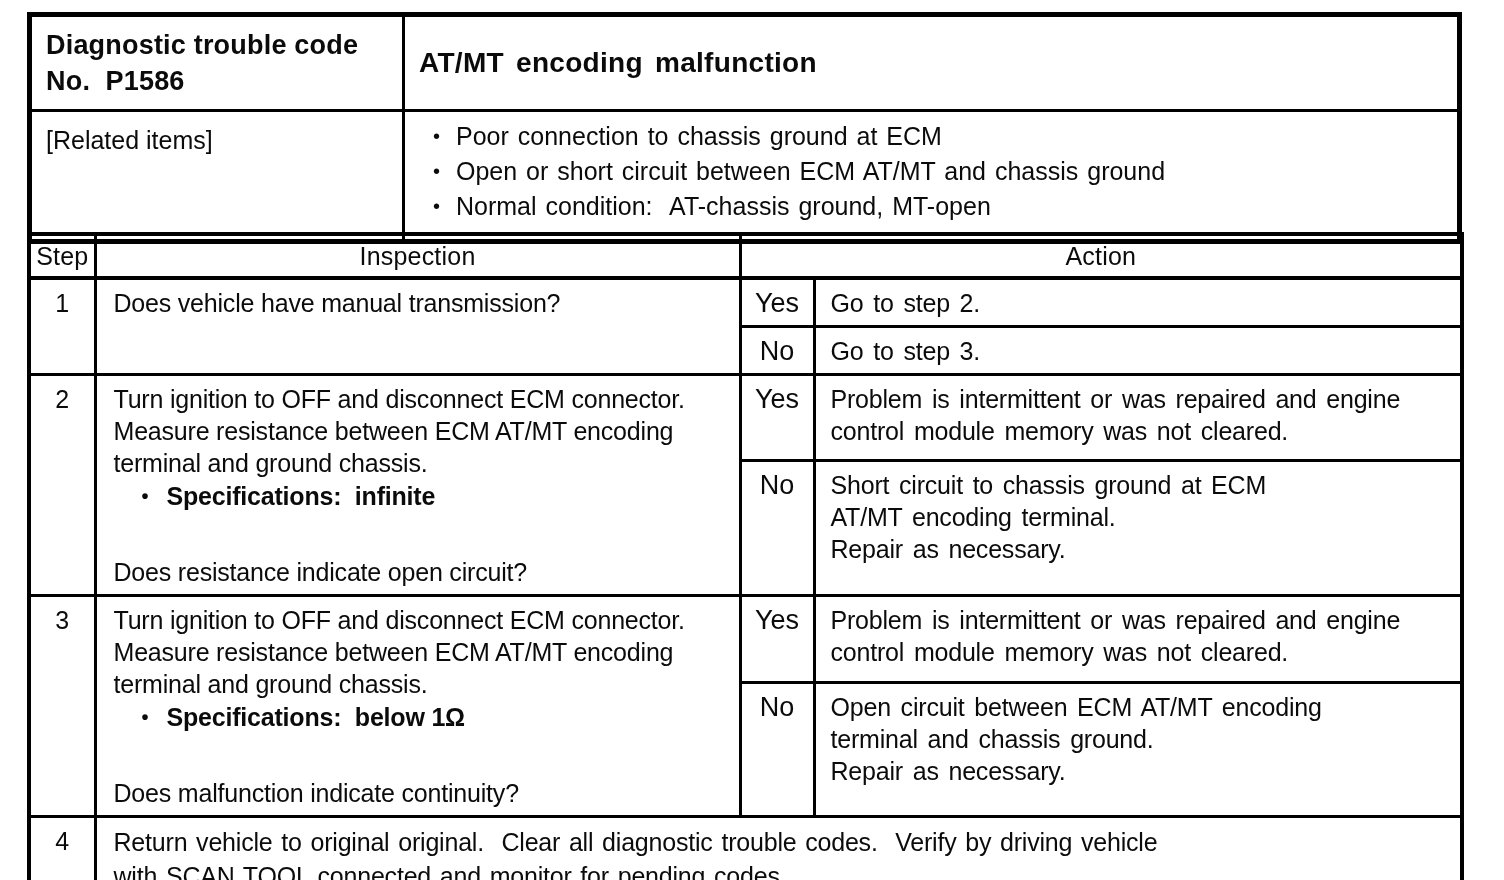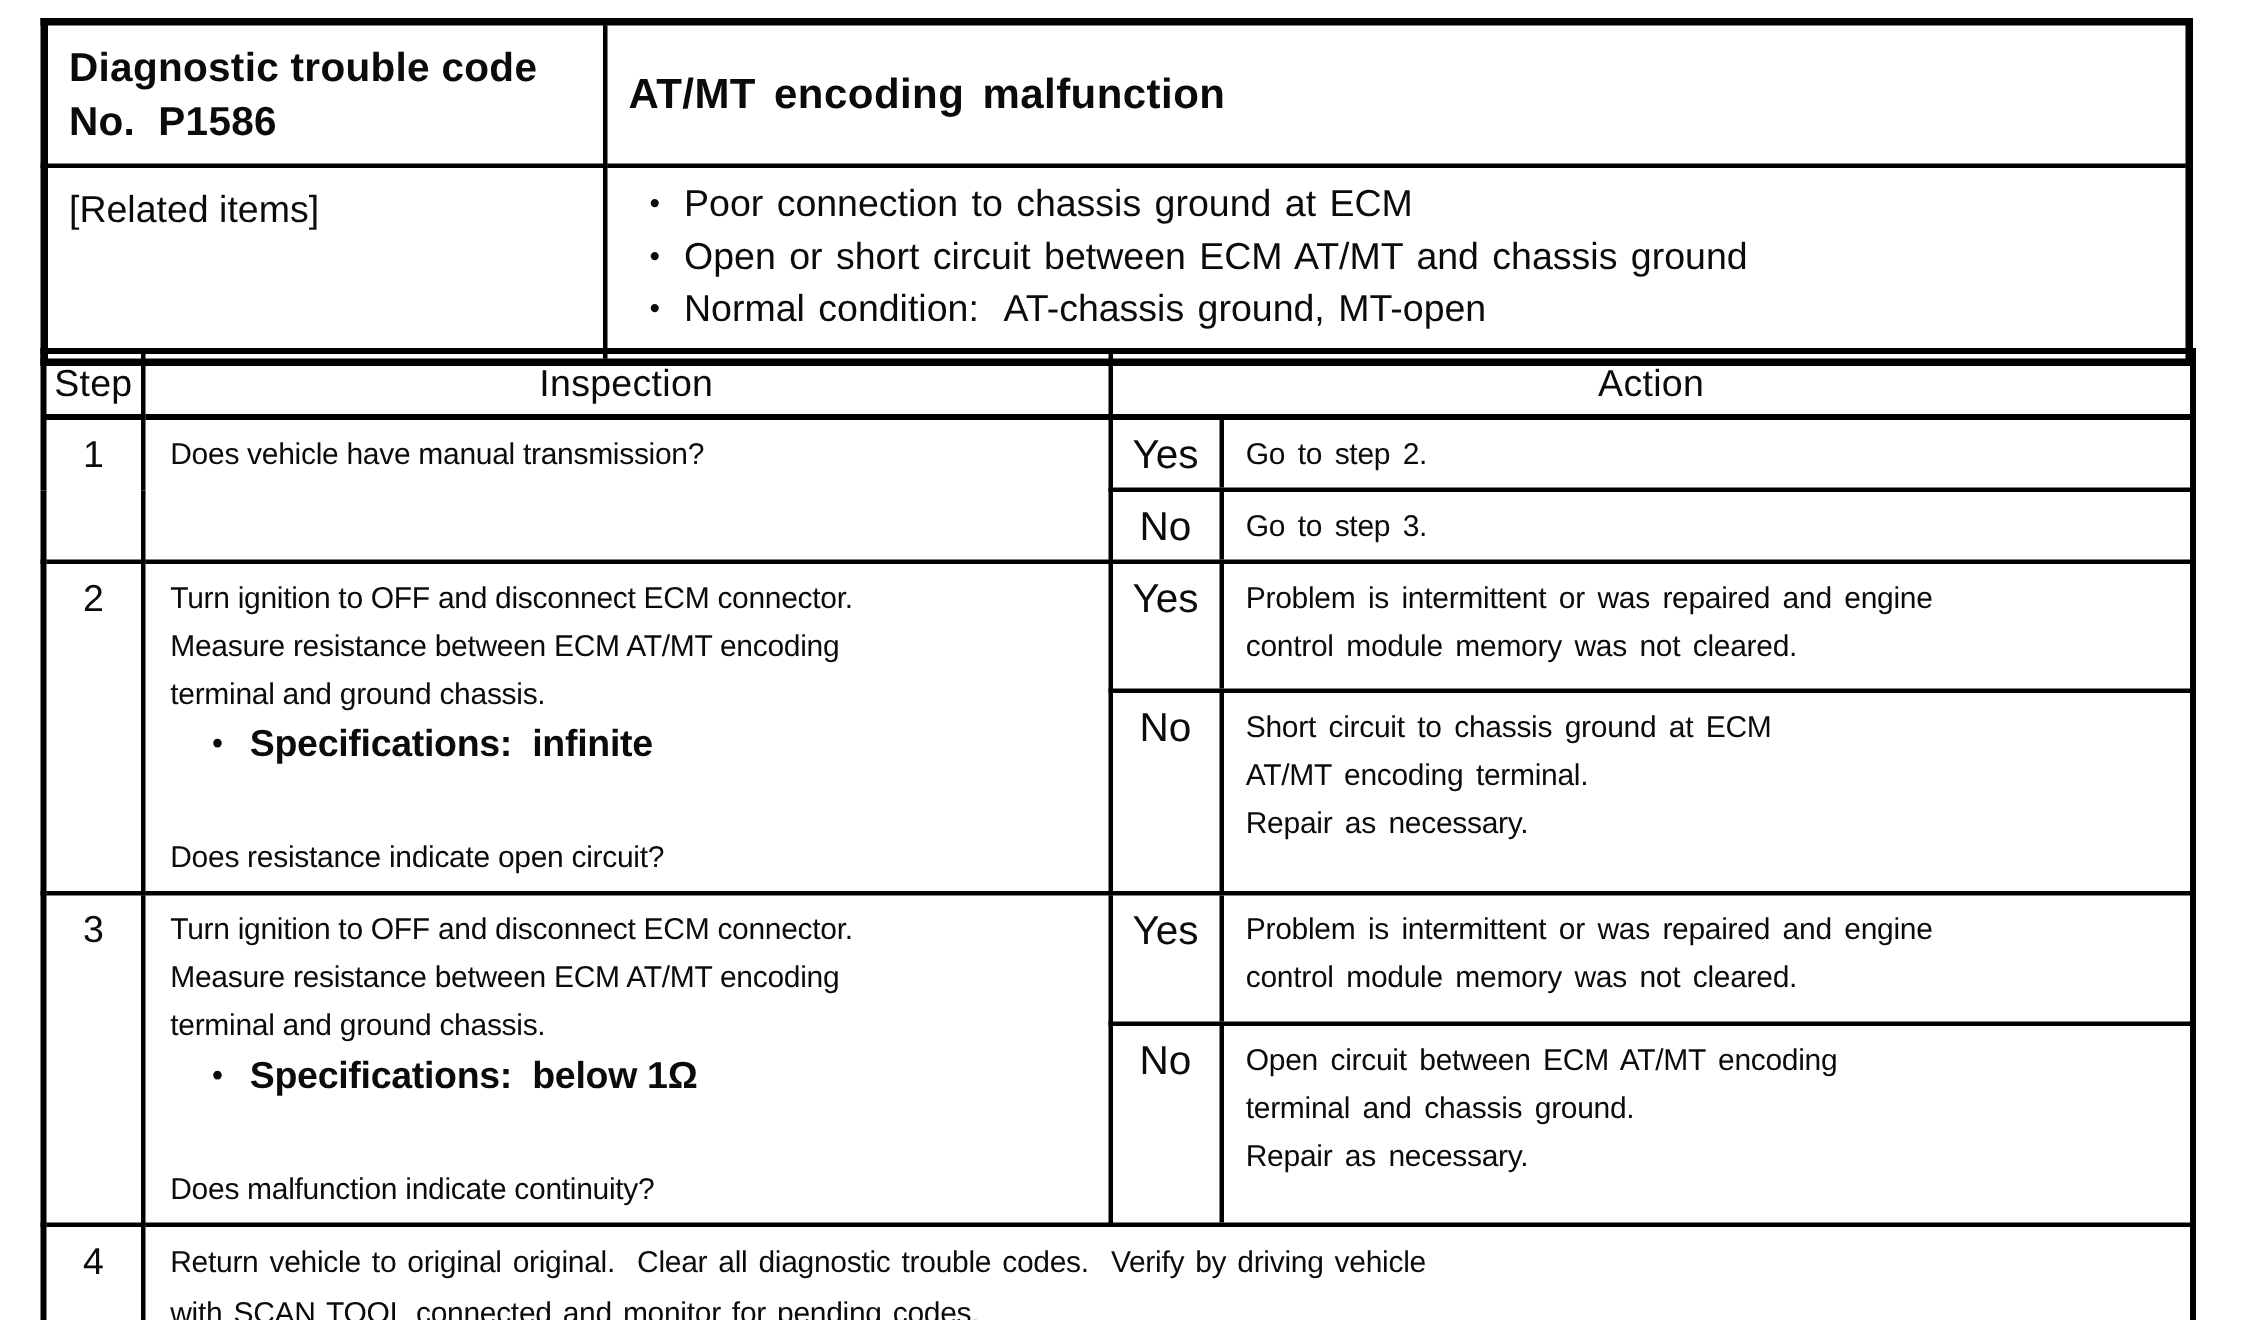--- a/index.html
+++ b/index.html
@@ -56,21 +56,21 @@
   #steps-table th {
     font-size: 25px; font-weight: normal; letter-spacing: 0.2px;
     height: 44px; text-align: center; vertical-align: middle;
     border-bottom: 4px solid #000;
   }
   .step-num {
     font-size: 25px; text-align: center; padding-top: 9px;
   }
   .insp-cell { padding: 7px 8px 6px 17px; }
   .insp-body, .insp-question, .act-text, .step4-text {
-    font-size: 20px; line-height: 32px; letter-spacing: -0.2px;
+    font-size: 25px; line-height: 32px; letter-spacing: -0.2px;
     white-space: pre-wrap;
   }
   .spec-line {
     display: flex; align-items: baseline;
     font-size: 25px; font-weight: bold; line-height: 32px;
     padding-left: 28px; margin-top: 1px;
   }
   .spec-line .blt { font-size: 20px; margin-right: 18px; font-weight: bold; }
   .spec-text { white-space: pre-wrap; letter-spacing: -0.2px; }
   .insp-question { margin-top: 42px; }

